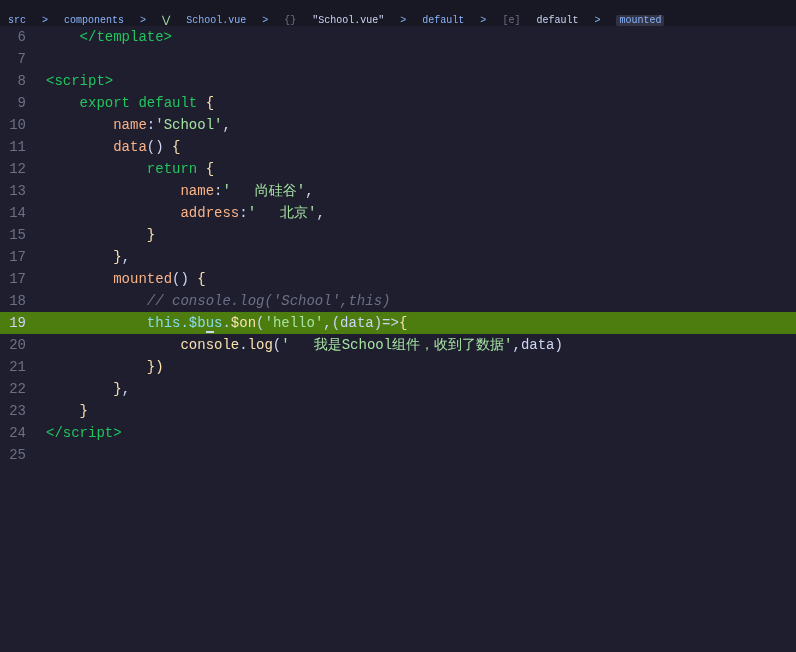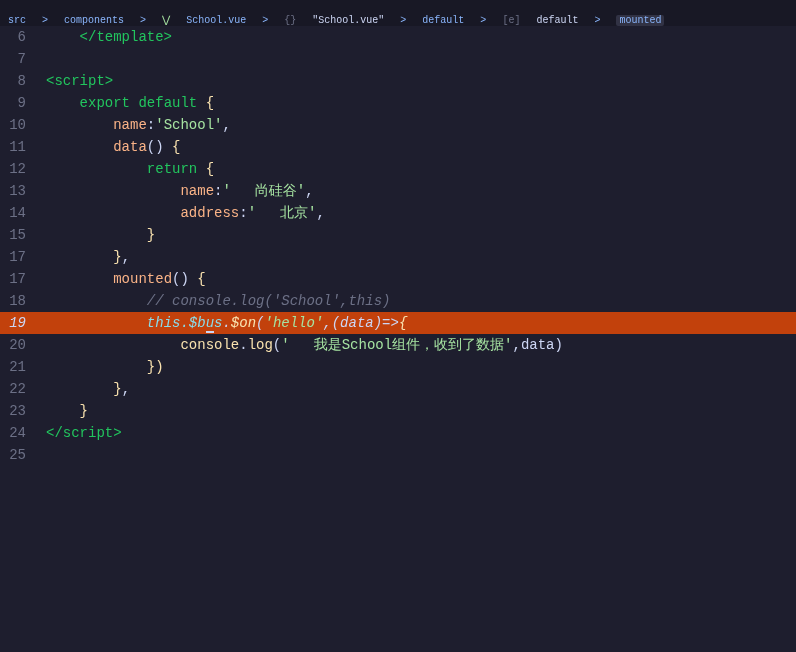--- a/index.html
+++ b/index.html
@@ -60,22 +60,21 @@
     }
 
     .code-line {
       display: flex;
       align-items: flex-start;
       min-height: 22px;
       padding: 0 0;
     }
 
     .code-line.active-line {
-      background-color: #c2410c;
-      font-style: italic;
+      background-color: #4d7c0f;
     }
 
     .line-number {
       width: 42px;
       min-width: 42px;
       text-align: right;
       padding-right: 16px;
       color: #6c7086;
       user-select: none;
       font-size: 14px;

